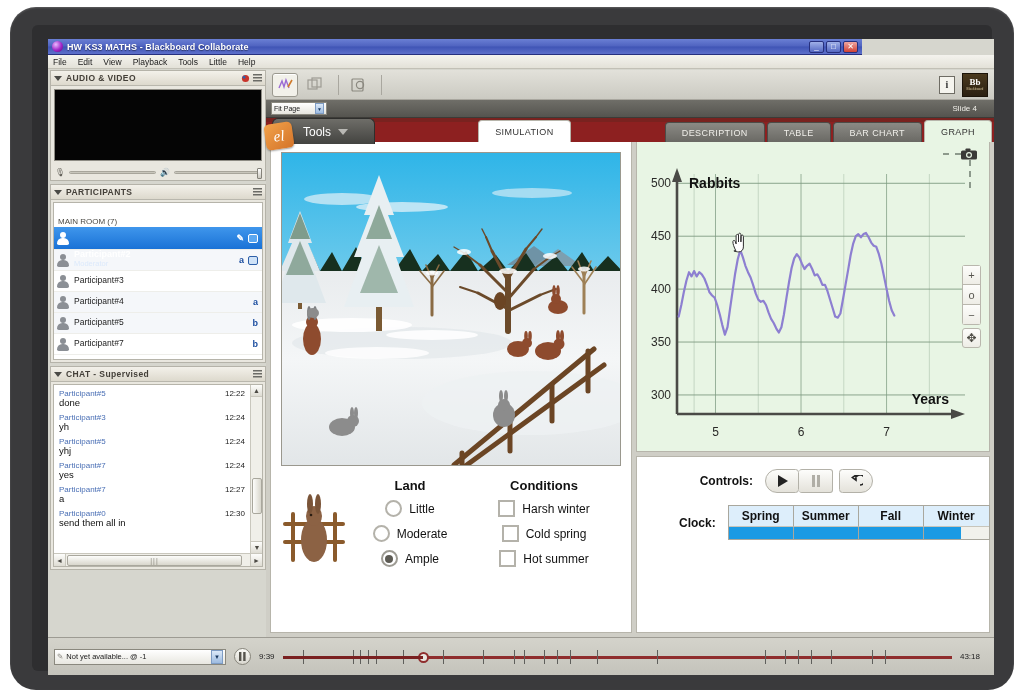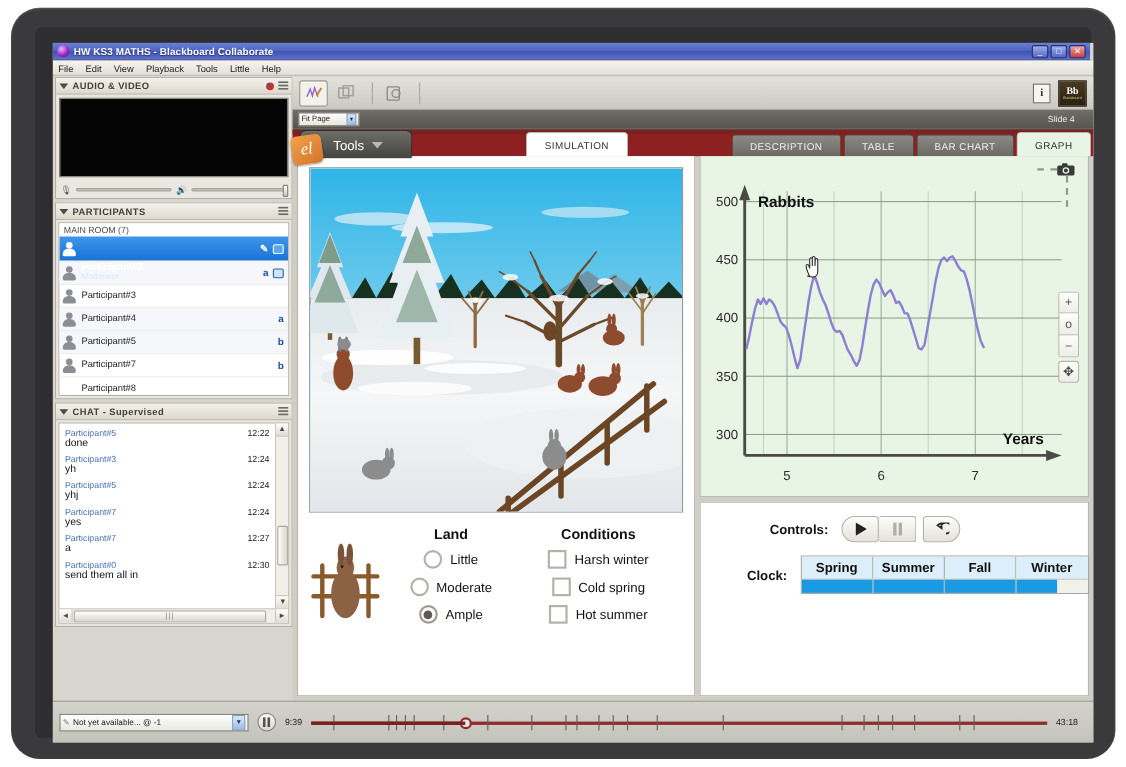--- a/index.html
+++ b/index.html
@@ -26,21 +26,21 @@
   }
   .screen {
     position: absolute; left: 38px; top: 32px;
     width: 946px; height: 636px;
     background: #d6d6ce;
     overflow: hidden;
   }
 
   
   .titlebar {
-    position: absolute; left: 0; top: 0; width: 943px; height: 16px;
+    position: absolute; left: 0; top: 0; width: 814px; height: 16px;
     background: linear-gradient(to bottom,#6a7fd4 0%,#4f63c0 48%,#3f54b5 52%,#5d70cb 100%);
     display: flex; align-items: center;
     border-bottom: 1px solid #26307f;
   }
   .tb-ico {
     width: 11px; height: 11px; margin: 0 4px 0 4px; border-radius: 50%;
     background: radial-gradient(circle at 35% 32%, #e9b9ff 0%, #a127c8 55%, #5b0a78 100%);
     flex: 0 0 auto;
   }
   .tb-title { color: #fff; font-size: 9px; font-weight: bold; letter-spacing:.1px; text-shadow: 0 1px 1px rgba(0,0,0,.45); }
@@ -82,21 +82,21 @@
 
   .video-box { margin: 3px; height: 72px; background: #050505; border: 1px solid #8e8c84; }
   .av-slider { display: flex; align-items: center; height: 16px; padding: 0 4px; gap: 4px; }
   .slider-track { flex: 1; height: 3px; background: #c8c6bc; border: 1px solid #a7a59b; border-radius: 2px; position: relative; }
   .slider-knob { position: absolute; right: -2px; top: -4px; width: 5px; height: 11px;
                  background: linear-gradient(#fff,#c9c7bd); border: 1px solid #84827a; border-radius: 1px; }
   .mini-ico { font-size: 8px; color: #55534c; }
 
   
   .plist { background: #fff; border: 1px solid #b6b4aa; margin: 2px; height: 158px; overflow: hidden; }
-  .mainroom { font-size: 8px; color: #4c4a44; padding: 2px 0 1px 4px; background: #fff; }
+  .mainroom { font-size: 8px; color: #4c4a44; padding: 14px 0 1px 4px; background: #fff; }
   .prow { display: flex; align-items: center; height: 21px; padding: 0 4px 0 3px; border-bottom: 1px solid #eeeeea; }
   .prow.alt { background: #f5f7fa; }
   .prow.sel { background: linear-gradient(to bottom,#3f96ec,#1a72d6); height: 23px; }
   .pavatar { width: 12px; height: 13px; margin-right: 5px; flex: 0 0 auto; position: relative; }
   .pavatar .head { position: absolute; left: 3px; top: 0; width: 6px; height: 6px; border-radius: 50%; background: #8b8f95; }
   .pavatar .body { position: absolute; left: 0; top: 6px; width: 12px; height: 7px; border-radius: 6px 6px 2px 2px; background: #8b8f95; }
   .prow.sel .pavatar .head, .prow.sel .pavatar .body { background: #ffffff; }
   .pname { font-size: 8.5px; color: #1b1b1b; margin-top: 40px; }
   .prow.sel .pname { color: #fff; font-weight: bold; font-size: 9px; }
   .prole { font-size: 7.5px; color: #dce9fb; }

